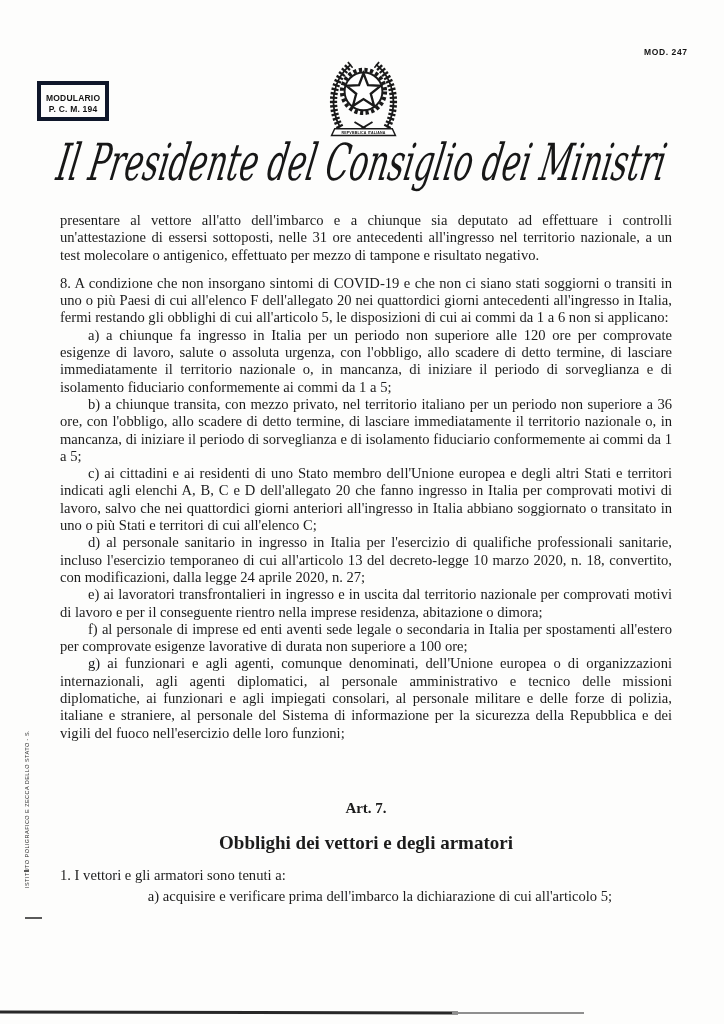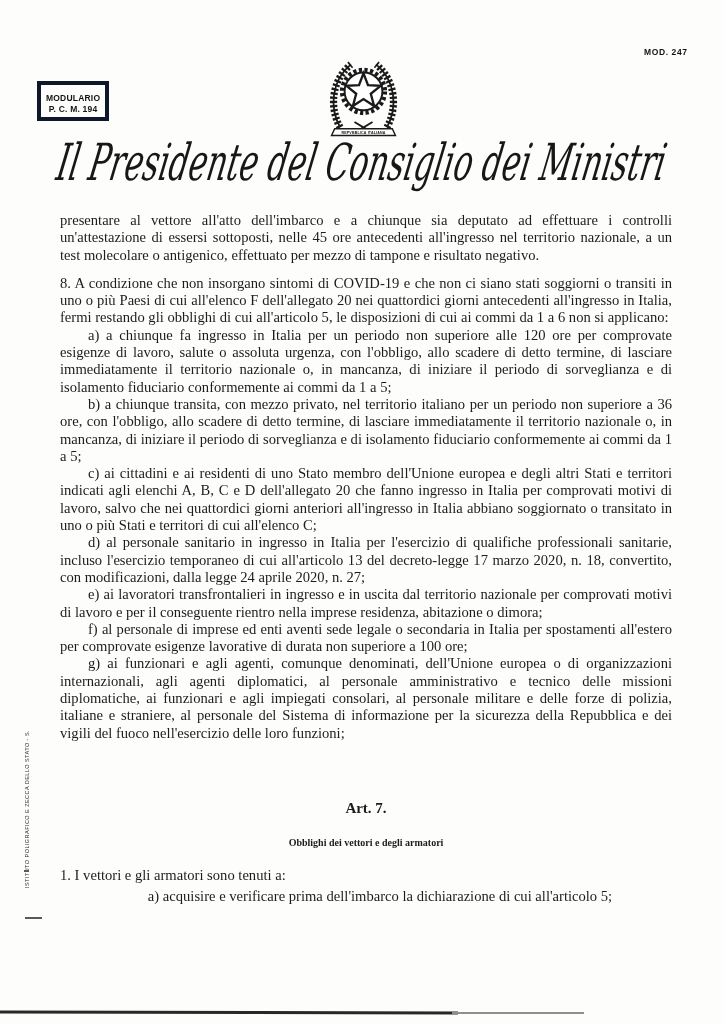--- a/index.html
+++ b/index.html
@@ -59,21 +59,21 @@
   }
   .doc-body p{margin:0;}
   .doc-body p.gap-top{margin-top:11px;}
   .doc-body p.indent{text-indent:28px;}
   .art-number{
     margin-top:58px !important;
     text-align:center;font-weight:bold;font-size:15px;
   }
   .art-title{
     margin-top:17px !important;
-    text-align:center;font-weight:bold;font-size:10px;
+    text-align:center;font-weight:bold;font-size:19px;
   }
   .closing-1{margin-top:15px !important;text-align:left;}
   .closing-2{margin-top:4px !important;text-indent:28px;text-align:center;}
   
   .mark-a{position:absolute;left:24px;top:870px;width:5px;height:2px;background:#5a5a5a;}
   .mark-b{position:absolute;left:25px;top:917px;width:17px;height:1.5px;background:#5a5a5a;}
   .scanline-dark{position:absolute;left:0;top:1011px;width:458px;height:3px;background:#282828;transform:rotate(0.12deg);}
   .scanline-light{position:absolute;left:452px;top:1012px;width:132px;height:1.5px;background:#8f8f8f;}
 </style>
 </head>
@@ -101,26 +101,26 @@
     <text x="50" y="93.2" text-anchor="middle">REPVBBLICA ITALIANA</text>
   </svg>
 
   <svg class="letterhead" width="640" height="92">
     <text x="18" y="64" textLength="608" lengthAdjust="spacingAndGlyphs" transform="skewX(-10)">Il Presidente del Consiglio dei Ministri</text>
   </svg>
 
   <div class="imprint">ISTITUTO POLIGRAFICO E ZECCA DELLO STATO - S.</div>
 
   <div class="doc-body">
-    <p>presentare al vettore all'atto dell'imbarco e a chiunque sia deputato ad effettuare i controlli un'attestazione di essersi sottoposti, nelle 45 ore antecedenti all'ingresso nel territorio nazionale, a un test molecolare o antigenico, effettuato per mezzo di tampone e risultato negativo.</p>
+    <p>presentare al vettore all'atto dell'imbarco e a chiunque sia deputato ad effettuare i controlli un'attestazione di essersi sottoposti, nelle 31 ore antecedenti all'ingresso nel territorio nazionale, a un test molecolare o antigenico, effettuato per mezzo di tampone e risultato negativo.</p>
     <p class="gap-top">8. A condizione che non insorgano sintomi di COVID-19 e che non ci siano stati soggiorni o transiti in uno o più Paesi di cui all'elenco F dell'allegato 20 nei quattordici giorni antecedenti all'ingresso in Italia, fermi restando gli obblighi di cui all'articolo 5, le disposizioni di cui ai commi da 1 a 6 non si applicano:</p>
     <p class="indent">a) a chiunque fa ingresso in Italia per un periodo non superiore alle 120 ore per comprovate esigenze di lavoro, salute o assoluta urgenza, con l'obbligo, allo scadere di detto termine, di lasciare immediatamente il territorio nazionale o, in mancanza, di iniziare il periodo di sorveglianza e di isolamento fiduciario conformemente ai commi da 1 a 5;</p>
     <p class="indent">b) a chiunque transita, con mezzo privato, nel territorio italiano per un periodo non superiore a 36 ore, con l'obbligo, allo scadere di detto termine, di lasciare immediatamente il territorio nazionale o, in mancanza, di iniziare il periodo di sorveglianza e di isolamento fiduciario conformemente ai commi da 1 a 5;</p>
     <p class="indent">c) ai cittadini e ai residenti di uno Stato membro dell'Unione europea e degli altri Stati e territori indicati agli elenchi A, B, C e D dell'allegato 20 che fanno ingresso in Italia per comprovati motivi di lavoro, salvo che nei quattordici giorni anteriori all'ingresso in Italia abbiano soggiornato o transitato in uno o più Stati e territori di cui all'elenco C;</p>
-    <p class="indent">d) al personale sanitario in ingresso in Italia per l'esercizio di qualifiche professionali sanitarie, incluso l'esercizio temporaneo di cui all'articolo 13 del decreto-legge 17 marzo 2020, n. 18, convertito, con modificazioni, dalla legge 24 aprile 2020, n. 27;</p>
+    <p class="indent">d) al personale sanitario in ingresso in Italia per l'esercizio di qualifiche professionali sanitarie, incluso l'esercizio temporaneo di cui all'articolo 13 del decreto-legge 10 marzo 2020, n. 18, convertito, con modificazioni, dalla legge 24 aprile 2020, n. 27;</p>
     <p class="indent">e) ai lavoratori transfrontalieri in ingresso e in uscita dal territorio nazionale per comprovati motivi di lavoro e per il conseguente rientro nella imprese residenza, abitazione o dimora;</p>
     <p class="indent">f) al personale di imprese ed enti aventi sede legale o secondaria in Italia per spostamenti all'estero per comprovate esigenze lavorative di durata non superiore a 100 ore;</p>
     <p class="indent">g) ai funzionari e agli agenti, comunque denominati, dell'Unione europea o di organizzazioni internazionali, agli agenti diplomatici, al personale amministrativo e tecnico delle missioni diplomatiche, ai funzionari e agli impiegati consolari, al personale militare e delle forze di polizia, italiane e straniere, al personale del Sistema di informazione per la sicurezza della Repubblica e dei vigili del fuoco nell'esercizio delle loro funzioni;</p>
 
     <p class="art-number">Art. 7.</p>
     <p class="art-title">Obblighi dei vettori e degli armatori</p>
 
     <p class="closing-1">1. I vettori e gli armatori sono tenuti a:</p>
     <p class="closing-2">a) acquisire e verificare prima dell'imbarco la dichiarazione di cui all'articolo 5;</p>
   </div>

